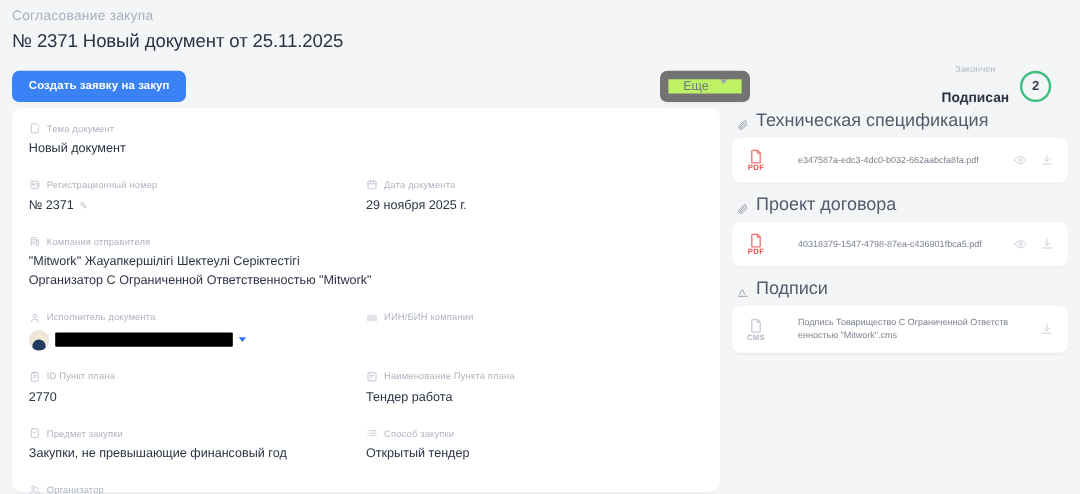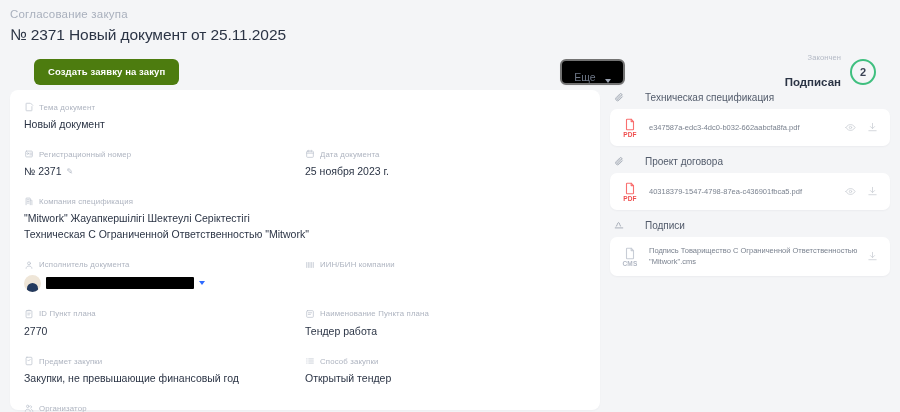--- a/index.html
+++ b/index.html
@@ -22,42 +22,42 @@
     margin-top: 4px; letter-spacing: -.1px;
   }
 
   
   .actionbar {
     display: flex; align-items: center;
     padding: 9px 10px 0 10px;
     height: 46px;
   }
   .btn-primary {
-    background: #4d7c0f; color: #fff;
+    background: #3b82f6; color: #fff;
     font-size: 9.5px; font-weight: bold;
     border: none; border-radius: 6px;
     padding: 0 14px; height: 26px; line-height: 26px;
-    cursor: pointer; letter-spacing: .1px; margin-left: 24px;
+    cursor: pointer; letter-spacing: .1px;
   }
   .spacer { flex: 1 1 auto; }
   .btn-more {
-    background: #000000; color: #6e7787;
-    font-size: 10.5px; border: 2px solid #737373;
+    background: #bef264; color: #6e7787;
+    font-size: 10.5px; border: 7px solid #737373;
     border-radius: 6px; height: 26px;
-    padding: 0 12px; display: flex; align-items: flex-end; gap: 9px;
+    padding: 0 12px; display: flex; align-items: flex-start; gap: 9px;
     cursor: pointer; box-shadow: 0 1px 2px rgba(20,30,60,.04);
   }
   .chev { width: 0; height: 0; border-left: 3.5px solid transparent;
           border-right: 3.5px solid transparent; border-top: 4px solid #9aa2b1; }
   .status-wrap {
     display: flex; align-items: center; gap: 9px;
     margin-left: 160px; margin-right: 14px;
   }
   .status-texts { text-align: right; line-height: 1.15; }
-  .status-sub { font-size: 7.5px; color: #b3b9c5; letter-spacing: .1px; }
+  .status-sub { font-size: 7.5px; color: #b3b9c5; letter-spacing: .1px; text-align: center; }
   .status-main { font-size: 11.5px; font-weight: bold; color: #2b3445; margin-top: 13px; }
   .status-circle {
     width: 26px; height: 26px; border-radius: 50%;
     border: 2px solid #3fbf7f; color: #3a4254;
     font-size: 11px; font-weight: bold;
     display: flex; align-items: center; justify-content: center;
   }
 
   
   .body { display: flex; padding: 0 10px; gap: 10px; height: 320px; }
@@ -97,26 +97,26 @@
     bottom: -2px; left: 3px;
   }
   .caret-blue { width: 0; height: 0; border-left: 3.5px solid transparent;
                 border-right: 3.5px solid transparent; border-top: 4px solid #2f6bff; }
   .pencil { color: #b9bfca; font-size: 8px; }
 
   
   .side { flex: 1 1 auto; padding-top: 2px; }
   .side-group { margin-bottom: 10px; }
   .side-head {
-    display: flex; align-items: flex-start; gap: 21px;
-    font-size: 10px; color: #525b6b; margin-bottom: 6px; padding-left: 4px;
+    display: flex; align-items: flex-end; gap: 6px;
+    font-size: 15px; color: #525b6b; margin-bottom: 6px; padding-left: 4px;
   }
   .file-card {
     background: #fff; border-radius: 7px; padding: 8px 9px;
-    display: flex; align-items: center; gap: 8px;
+    display: flex; align-items: center; gap: 24px;
     box-shadow: 0 1px 2px rgba(20,30,60,.04);
   }
   .file-icon { flex: 0 0 22px; text-align: center; }
   .file-icon .tag { font-size: 6.5px; font-weight: bold; letter-spacing: .2px; margin-top: -1px; }
   .pdf .tag { color: #ef4d4d; }
   .cms .tag { color: #b2b8c4; }
   .file-name {
     flex: 1 1 auto; font-size: 7.5px; color: #7a828f;
     line-height: 1.5; word-break: break-all;
   }
@@ -188,37 +188,37 @@
             <div class="flabel">
               <span class="ico">
                 <svg viewBox="0 0 24 24" fill="none" stroke="#bcc2cd" stroke-width="1.8" stroke-linecap="round" stroke-linejoin="round">
                   <rect x="4" y="5" width="16" height="15" rx="2"></rect>
                   <path d="M4 10h16M9 3v4M15 3v4"></path>
                 </svg>
               </span>
               <span>Дата документа</span>
             </div>
             <div class="fvalue">
-              <span>25 ноября 2023 г.</span>
+              <span>29 ноября 2025 г.</span>
             </div>
           </div>
           <div class="field full">
             <div class="flabel">
               <span class="ico">
                 <svg viewBox="0 0 24 24" fill="none" stroke="#bcc2cd" stroke-width="1.8" stroke-linecap="round" stroke-linejoin="round">
                   <path d="M5 21V6a1 1 0 0 1 1-1h8a1 1 0 0 1 1 1v15"></path>
                   <path d="M15 10h3a1 1 0 0 1 1 1v10"></path>
                   <path d="M8 9h4M8 13h4M8 17h4"></path>
                 </svg>
               </span>
-              <span>Компания спецификация</span>
+              <span>Компания отправителя</span>
             </div>
             <div class="fvalue-lines">
               <div>"Mitwork" Жауапкершілігі Шектеулі Серіктестігі</div>
-              <div>Техническая С Ограниченной Ответственностью "Mitwork"</div>
+              <div>Организатор С Ограниченной Ответственностью "Mitwork"</div>
             </div>
           </div>
           <div class="field">
             <div class="flabel">
               <span class="ico">
                 <svg viewBox="0 0 24 24" fill="none" stroke="#bcc2cd" stroke-width="1.8" stroke-linecap="round" stroke-linejoin="round">
                   <circle cx="12" cy="8" r="3.5"></circle>
                   <path d="M5 20c0-3.5 3.1-5.5 7-5.5s7 2 7 5.5"></path>
                 </svg>
               </span>

